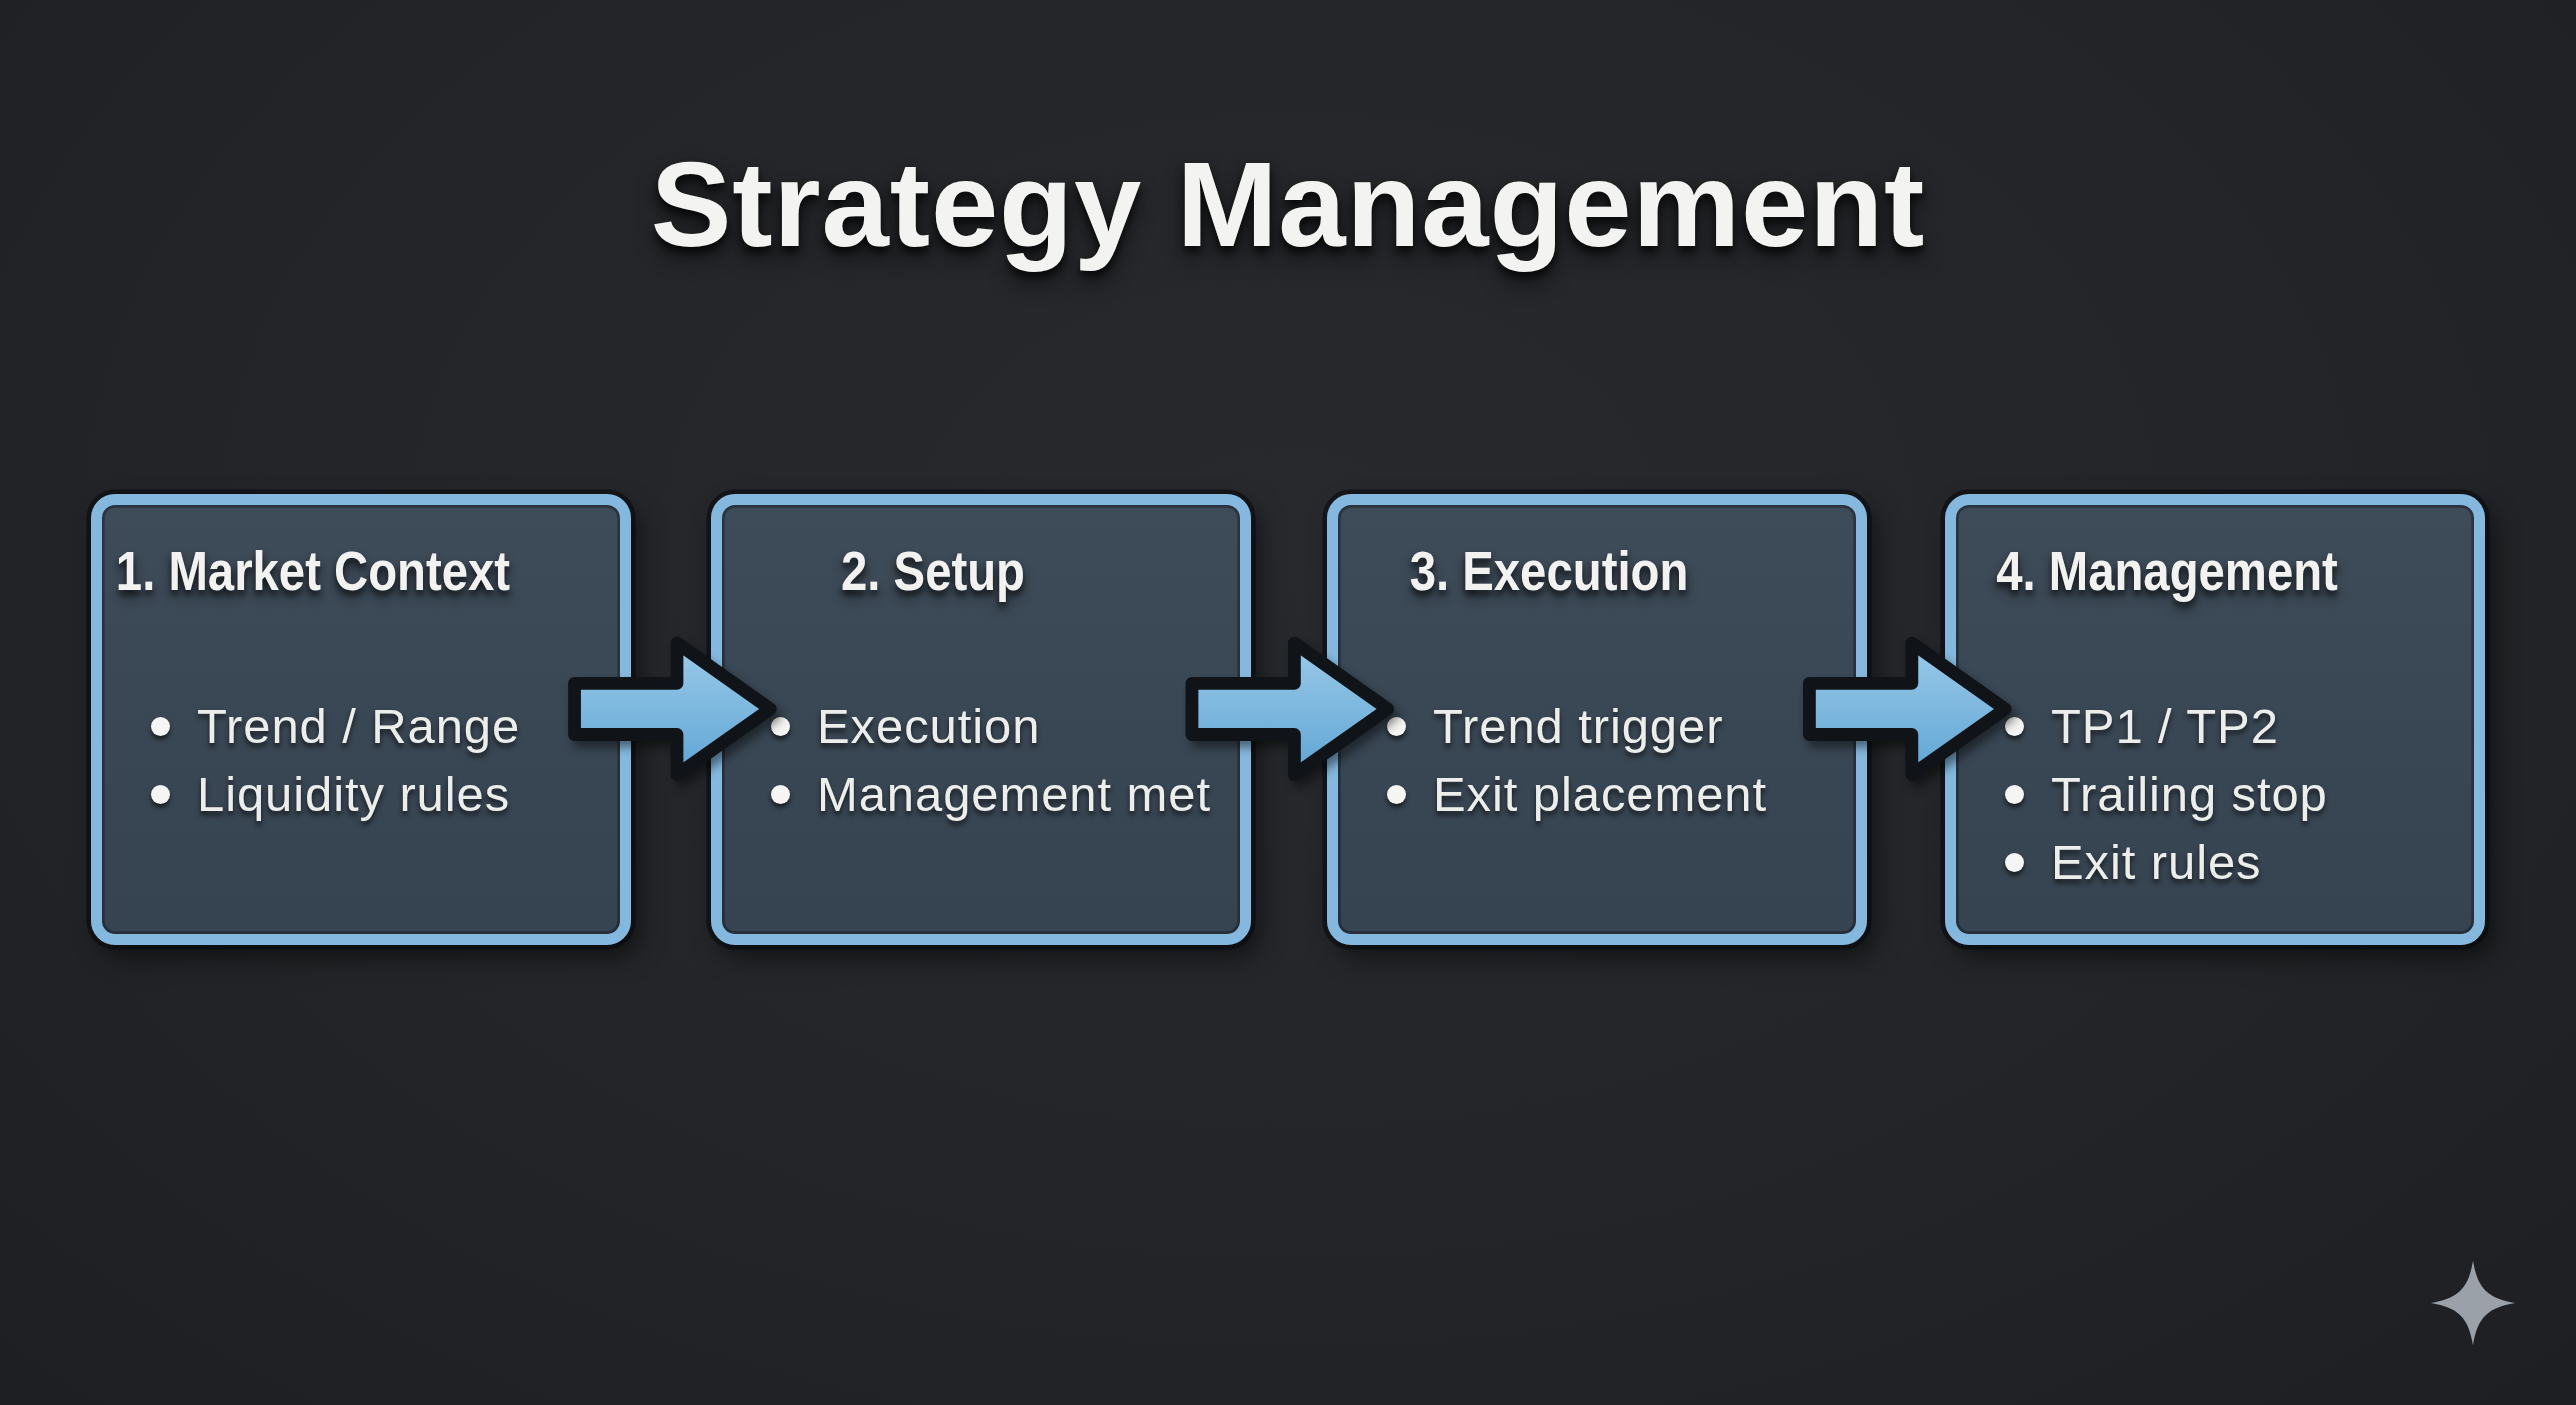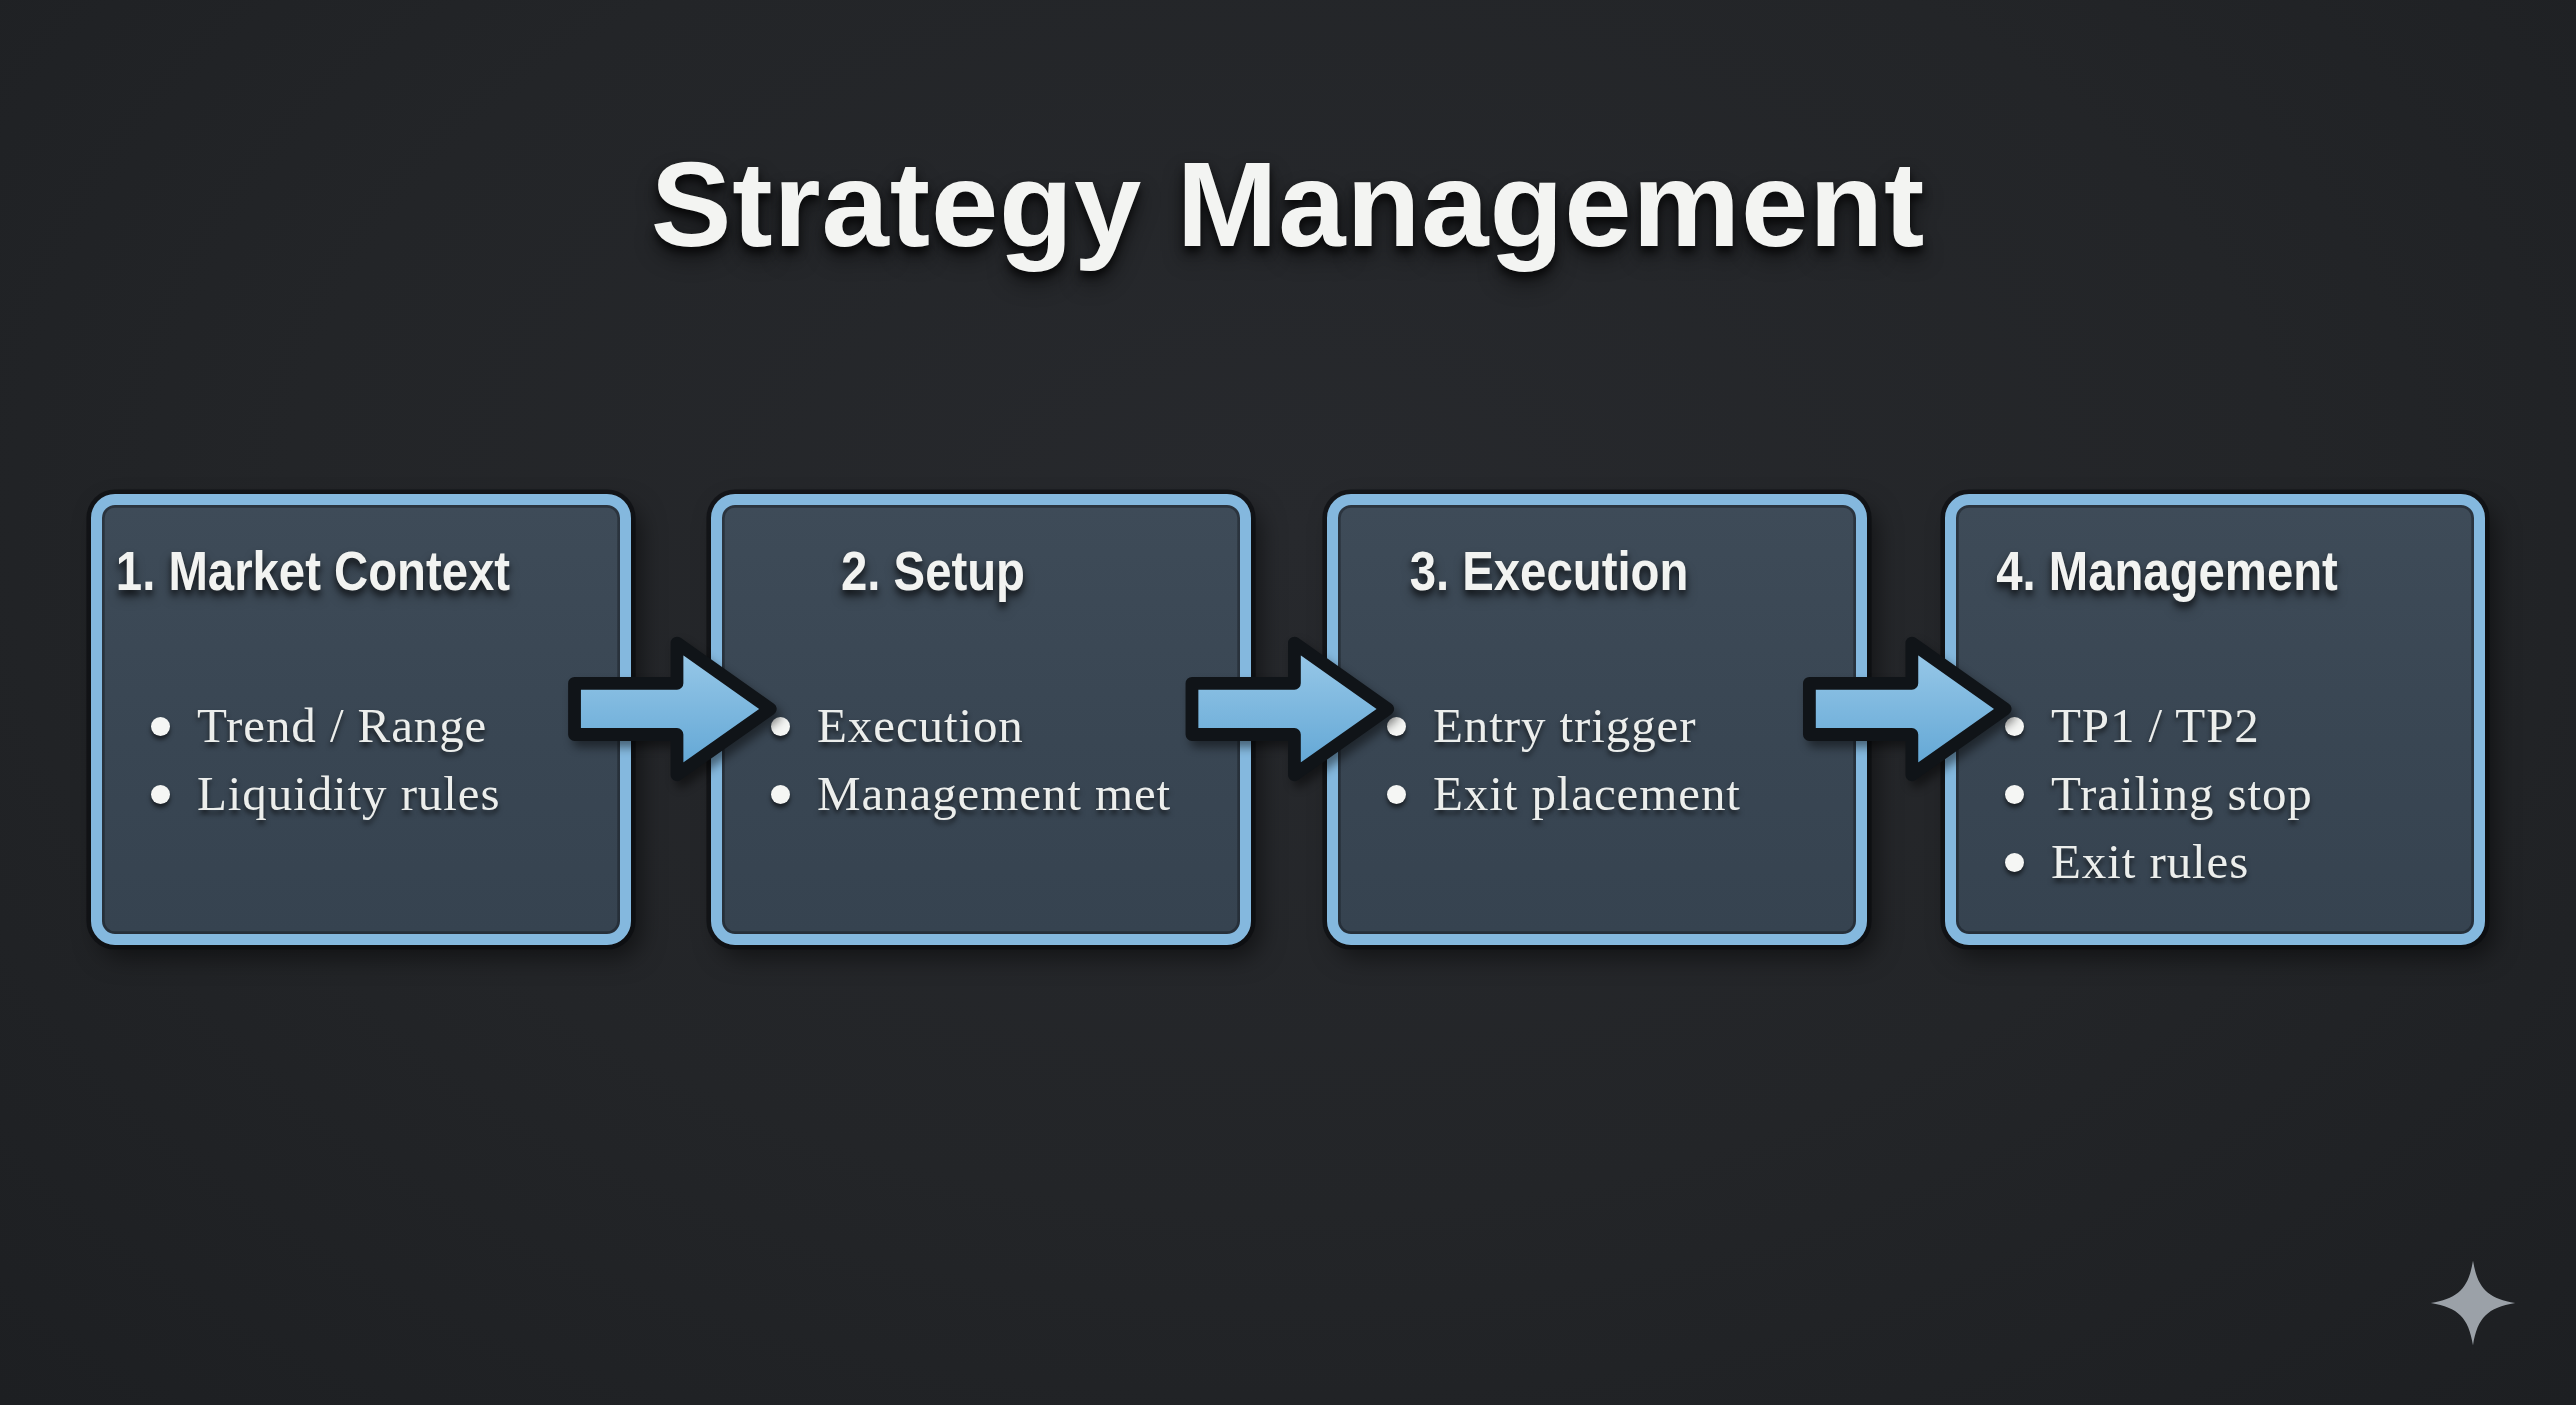--- a/index.html
+++ b/index.html
@@ -33,21 +33,21 @@
     position:absolute;top:36px;left:-48px;width:100%;
     margin:0;text-align:center;
     font-size:55px;font-weight:bold;line-height:60px;
     color:#f2f3f1;
     transform:scaleX(0.86);
     text-shadow:0 4.6px 6.4px rgba(0,0,0,0.6), 0 8.2px 12.8px rgba(0,0,0,0.35);
     white-space:nowrap;
   }
   .bullets{
     position:absolute;top:187px;left:0;right:0;
-    margin:0;padding:0;list-style:none;font-family:Liberation Serif, serif;
+    margin:0;padding:0;list-style:none;
   }
   .bullet-item{
     position:relative;
     height:68px;line-height:68px;
     padding-left:95px;
     font-size:49px;letter-spacing:0.9px;
     color:#eceeec;
     text-shadow:0 3.7px 5.5px rgba(0,0,0,0.6);
     white-space:nowrap;
   }
@@ -110,21 +110,21 @@
     <span class="bullet-text">Management met</span>
   </li>
 </ul>
   </section>
 
   <section class="step" style="left: 1327px;">
     <h2 class="step-title">3. Execution</h2>
     <ul class="bullets">
   <li class="bullet-item">
     <span class="bullet-dot"></span>
-    <span class="bullet-text">Entry trigger</span>
+    <span class="bullet-text">Trend trigger</span>
   </li>
 
   <li class="bullet-item">
     <span class="bullet-dot"></span>
     <span class="bullet-text">Exit placement</span>
   </li>
 </ul>
   </section>
 
   <section class="step" style="left: 1945px;">

